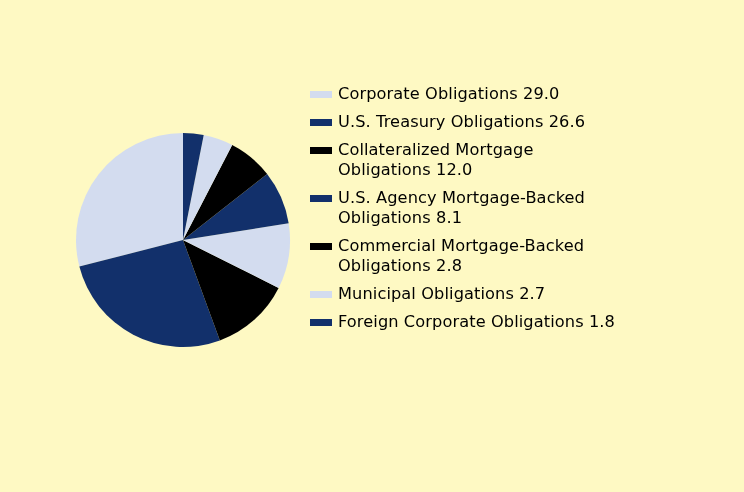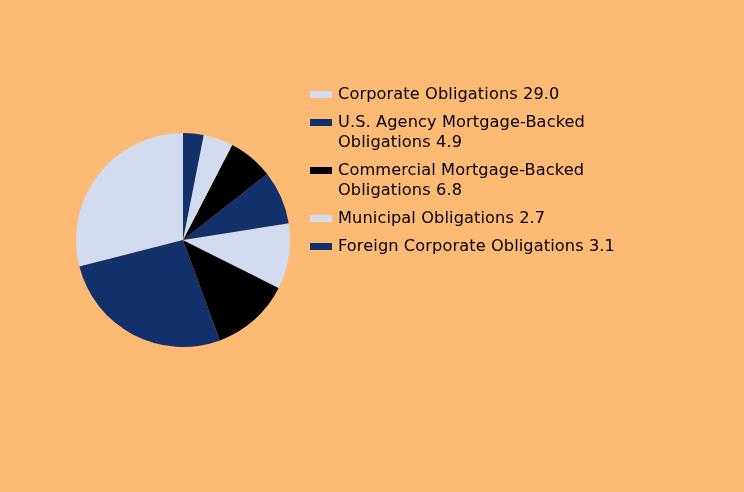--- a/index.html
+++ b/index.html
@@ -13,21 +13,21 @@
     position: relative;
     overflow: hidden;
     font-family: "DejaVu Sans", sans-serif;
     color: #000000;
   }
   #figure {
     position: absolute;
     left: 0; top: 0;
     width: 744px;
     height: 492px;
-    background: #fdba74;
+    background: #fef9c3;
   }
   #pie-area {
     position: absolute;
     left: 76px;
     top: 133px;
     width: 214px;
     height: 214px;
   }
   #pie-svg {
     display: block;
@@ -90,37 +90,50 @@
       <div class="legend-item">
         <span class="legend-swatch-cell">
           <span class="legend-swatch" style="background: rgb(211, 220, 239);"></span>
         </span>
         <span class="legend-label">Corporate Obligations 29.0</span>
       </div>
       <div class="legend-item">
         <span class="legend-swatch-cell">
           <span class="legend-swatch" style="background: rgb(18, 48, 107);"></span>
         </span>
+        <span class="legend-label">U.S. Treasury Obligations 26.6</span>
+      </div>
+      <div class="legend-item">
+        <span class="legend-swatch-cell">
+          <span class="legend-swatch" style="background: rgb(0, 0, 0);"></span>
+        </span>
+        <span class="legend-label">Collateralized Mortgage
+Obligations 12.0</span>
+      </div>
+      <div class="legend-item">
+        <span class="legend-swatch-cell">
+          <span class="legend-swatch" style="background: rgb(18, 48, 107);"></span>
+        </span>
         <span class="legend-label">U.S. Agency Mortgage-Backed
-Obligations 4.9</span>
+Obligations 8.1</span>
       </div>
       <div class="legend-item">
         <span class="legend-swatch-cell">
           <span class="legend-swatch" style="background: rgb(0, 0, 0);"></span>
         </span>
         <span class="legend-label">Commercial Mortgage-Backed
-Obligations 6.8</span>
+Obligations 2.8</span>
       </div>
       <div class="legend-item">
         <span class="legend-swatch-cell">
           <span class="legend-swatch" style="background: rgb(211, 220, 239);"></span>
         </span>
         <span class="legend-label">Municipal Obligations 2.7</span>
       </div>
       <div class="legend-item">
         <span class="legend-swatch-cell">
           <span class="legend-swatch" style="background: rgb(18, 48, 107);"></span>
         </span>
-        <span class="legend-label">Foreign Corporate Obligations 3.1</span>
+        <span class="legend-label">Foreign Corporate Obligations 1.8</span>
       </div>
     </div>
 
 </div>
 
 </body></html>

